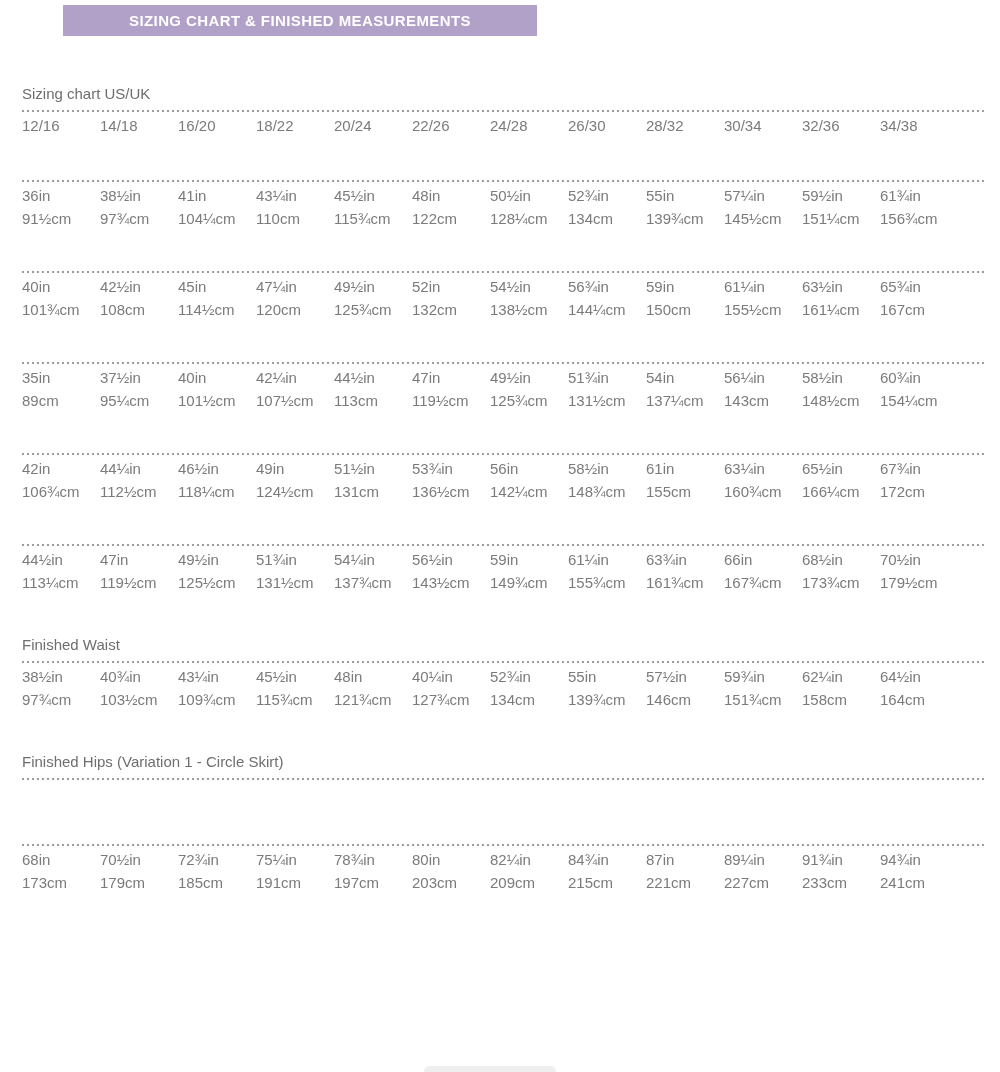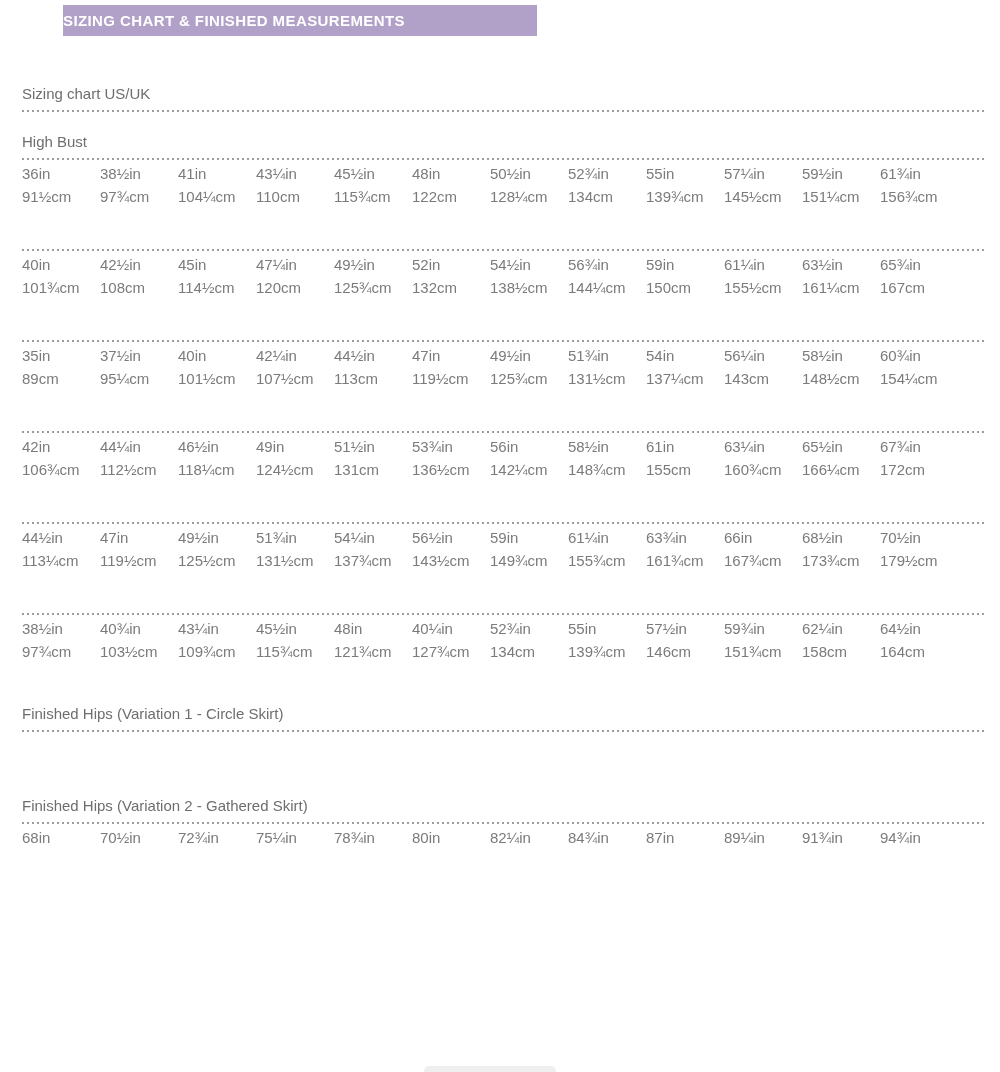--- a/index.html
+++ b/index.html
@@ -12,29 +12,30 @@
   }
   .title-bar {
     position: absolute;
     left: 63px; top: 5px;
     width: 474px; height: 31px;
     background: #b1a0c8;
     color: #ffffff;
     font-size: 15px;
     font-weight: 600;
     letter-spacing: 0.4px;
+    text-align: center;
     line-height: 31px;
   }
   .content {
     position: absolute;
     left: 22px; top: 84px;
     width: 963px;
   }
   .section { margin-bottom: 41px; }
-  .section:nth-child(1) { margin-bottom: 20px; }
+  .section:nth-child(1) { margin-bottom: 43px; }
   .section:nth-child(8) { margin-bottom: 64px; }
   .section-label {
     font-size: 15px;
     color: #6e6e6e;
     line-height: 20px;
     margin-bottom: 6px;
   }
   .dotted {
     height: 2px;
     width: 963px;
@@ -61,23 +62,36 @@
 </style>
 </head>
 <body>
 
 <div class="title-bar" style="background: rgb(177, 160, 200); color: rgb(255, 255, 255);">SIZING CHART &amp; FINISHED MEASUREMENTS</div>
 
 <div class="content">
     <div class="section">
       <div class="section-label">Sizing chart US/UK</div>
       <div class="dotted"></div>
-    </div>
-    <div class="section">
-      <div class="section-label">High Bust</div>
+      <div class="row">
+        <span class="cell">12/16</span>
+        <span class="cell">14/18</span>
+        <span class="cell">16/20</span>
+        <span class="cell">18/22</span>
+        <span class="cell">20/24</span>
+        <span class="cell">22/26</span>
+        <span class="cell">24/28</span>
+        <span class="cell">26/30</span>
+        <span class="cell">28/32</span>
+        <span class="cell">30/34</span>
+        <span class="cell">32/36</span>
+        <span class="cell">34/38</span>
+      </div>
+    </div>
+    <div class="section">
       <div class="dotted"></div>
       <div class="row">
         <span class="cell">36in</span>
         <span class="cell">38½in</span>
         <span class="cell">41in</span>
         <span class="cell">43¼in</span>
         <span class="cell">45½in</span>
         <span class="cell">48in</span>
         <span class="cell">50½in</span>
         <span class="cell">52¾in</span>
@@ -219,20 +233,21 @@
         <span class="cell">143½cm</span>
         <span class="cell">149¾cm</span>
         <span class="cell">155¾cm</span>
         <span class="cell">161¾cm</span>
         <span class="cell">167¾cm</span>
         <span class="cell">173¾cm</span>
         <span class="cell">179½cm</span>
       </div>
     </div>
     <div class="section">
+      <div class="section-label">Finished Waist</div>
       <div class="dotted"></div>
       <div class="row">
         <span class="cell">38½in</span>
         <span class="cell">40¾in</span>
         <span class="cell">43¼in</span>
         <span class="cell">45½in</span>
         <span class="cell">48in</span>
         <span class="cell">40¼in</span>
         <span class="cell">52¾in</span>
         <span class="cell">55in</span>
@@ -254,32 +269,45 @@
         <span class="cell">151¾cm</span>
         <span class="cell">158cm</span>
         <span class="cell">164cm</span>
       </div>
     </div>
     <div class="section">
       <div class="section-label">Finished Hips (Variation 1 - Circle Skirt)</div>
       <div class="dotted"></div>
     </div>
     <div class="section">
-      <div class="section-label">Finished Hips (Variation 2 - Gathered Skirt)</div>
       <div class="dotted"></div>
       <div class="row">
         <span class="cell">68in</span>
         <span class="cell">70½in</span>
         <span class="cell">72¾in</span>
         <span class="cell">75¼in</span>
         <span class="cell">78¾in</span>
         <span class="cell">80in</span>
         <span class="cell">82¼in</span>
         <span class="cell">84¾in</span>
         <span class="cell">87in</span>
         <span class="cell">89¼in</span>
         <span class="cell">91¾in</span>
         <span class="cell">94¾in</span>
       </div>
+      <div class="row">
+        <span class="cell">173cm</span>
+        <span class="cell">179cm</span>
+        <span class="cell">185cm</span>
+        <span class="cell">191cm</span>
+        <span class="cell">197cm</span>
+        <span class="cell">203cm</span>
+        <span class="cell">209cm</span>
+        <span class="cell">215cm</span>
+        <span class="cell">221cm</span>
+        <span class="cell">227cm</span>
+        <span class="cell">233cm</span>
+        <span class="cell">241cm</span>
+      </div>
     </div>
   </div>
 
 <div class="bottom-fragment"></div>
 
 </body></html>

